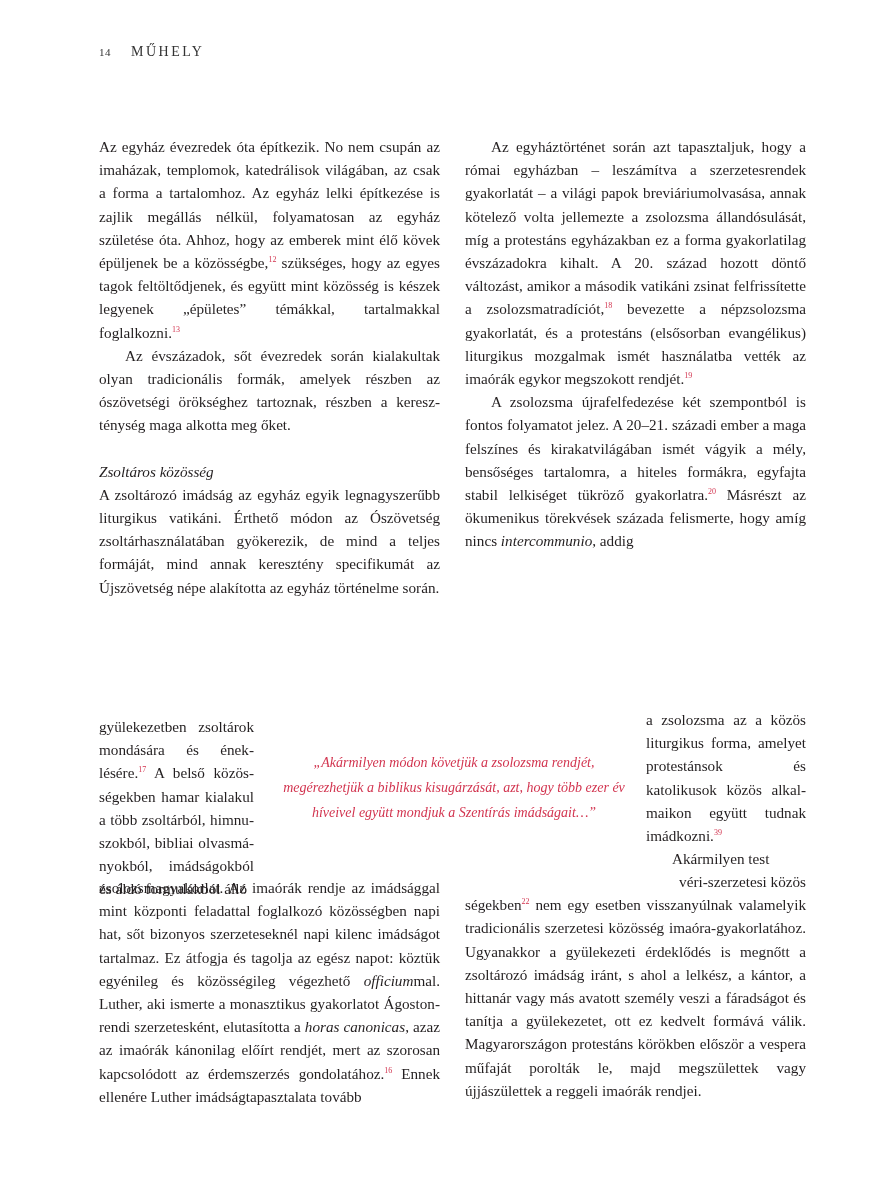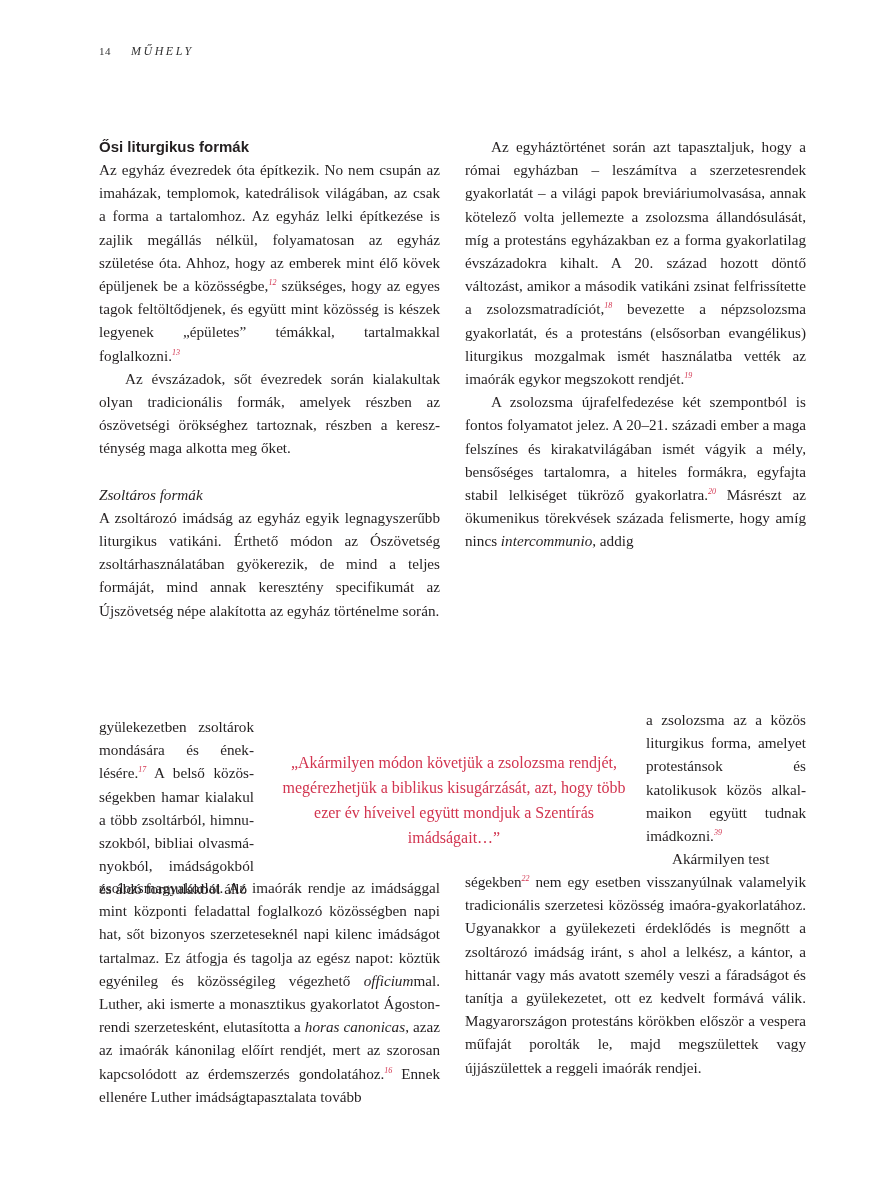--- a/index.html
+++ b/index.html
@@ -20,23 +20,22 @@
       top: 44px;
       left: 99px;
       font-size: 11px;
       letter-spacing: 0.5px;
       color: #333;
       display: flex;
       gap: 20px;
       align-items: baseline;
     }
     .header .section {
-      font-style: italic;
       letter-spacing: 2.5px;
-      font-size: 12px;
+      font-size: 14px;
     }
     .col {
       position: absolute;
       font-size: 15.2px;
       line-height: 23.2px;
       text-align: justify;
       hyphens: manual;
     }
     .col-left { left: 99px; top: 135px; width: 341px; }
     .col-right { left: 465px; top: 135px; width: 341px; }
@@ -50,21 +49,20 @@
     }
     .subheading {
       font-style: italic;
       margin-top: 23px !important;
     }
     .fn {
       color: #d2344f;
       font-size: 8px;
       vertical-align: super;
       line-height: 0;
-      font-style: italic;
     }
     .narrow-left {
       position: absolute;
       left: 99px;
       top: 715px;
       width: 155px;
       font-size: 15.2px;
       line-height: 23.2px;
       text-align: justify;
     }
@@ -99,42 +97,42 @@
     }
     .right-bottom .first-line {
       display: block;
       text-align: right;
     }
     .pullquote {
       position: absolute;
       left: 276px;
       top: 750px;
       width: 356px;
+      font-style: italic;
       color: #d2344f;
-      font-size: 16px;
+      font-size: 14px;
       line-height: 25px;
       text-align: center;
     }
     em { font-style: italic; }
   </style>
 </head>
 <body>
 
 <div class="header">
   <span>14</span>
   <span class="section">MŰHELY</span>
 </div>
 
 <div class="col col-left">
-  <p class="heading">Ősi liturgikus formák</p>
   <p>
     <span>Az egyház évezredek óta építkezik. No nem csupán az imaházak, templomok, katedrálisok világában, az csak a forma a tartalomhoz. Az egyház lelki építkezése is zajlik megállás nélkül, folyamatosan az egyház születése óta. Ahhoz, hogy az emberek mint élő kövek épüljenek be a közösségbe,</span><span class="fn">12</span><span> szükséges, hogy az egyes tagok feltöltődjenek, és együtt mint közösség is készek legyenek „épületes” témákkal, tartalmakkal foglalkozni.</span><span class="fn">13</span>
   </p>
   <p class="indent">Az évszázadok, sőt évezredek során kialakultak olyan tradicionális formák, amelyek részben az ószövetségi örökséghez tartoznak, részben a keresz­ténység maga alkotta meg őket.</p>
-  <p class="subheading">Zsoltáros formák</p>
+  <p class="subheading">Zsoltáros közösség</p>
   <p>A zsoltározó imádság az egyház egyik legnagyszerűbb liturgikus vatikáni. Érthető módon az Ószövetség zsoltárhasználatában gyökerezik, de mind a teljes formáját, mind annak keresztény specifikumát az Újszövetség népe alakította az egyház történelme során.</p>
 </div>
 
 <div class="narrow-left">
   <span>gyülekezetben zsoltá­rok mondására és ének­lésére.</span><span class="fn">17</span><span> A belső közös­ségekben hamar kialakul a több zsoltárból, himnu­szokból, bibliai olvasmá­nyokból, imádságokból és áldó formulákból álló</span>
 </div>
 
 <div class="left-bottom">
   <span>zsolozsmagyakorlat. Az imaórák rendje az imádsággal mint központi feladattal foglalkozó közösségben napi hat, sőt bizonyos szerzeteseknél napi kilenc imádságot tartalmaz. Ez átfogja és tagolja az egész napot: köztük egyénileg és közösségileg végezhető </span><em>officium</em><span>mal. Luther, aki ismerte a monasztikus gyakorlatot Ágoston­rendi szerzetesként, elutasította a </span><em>horas canonicas</em><span>, azaz az imaórák kánonilag előírt rendjét, mert az szorosan kapcsolódott az érdemszerzés gondolatához.</span><span class="fn">16</span><span> Ennek ellenére Luther imádságtapasztalata tovább</span>
 </div>
@@ -149,16 +147,17 @@
 </div>
 
 <div class="narrow-right">
   <p>
     <span>a zsolozsma az a közös liturgikus forma, ame­lyet protestánsok és katolikusok közös alkal­maikon együtt tudnak imádkozni.</span><span class="fn">39</span>
   </p>
   <p class="indent">Akármilyen test­</p>
 </div>
 
 <div class="right-bottom">
+  <span class="first-line">véri-szerzetesi közös­</span>
   <span>ségekben</span><span class="fn">22</span><span> nem egy esetben visszanyúlnak valamelyik tradicionális szerzetesi közösség imaóra-gyakorlatához. Ugyanakkor a gyülekezeti érdeklődés is megnőtt a zsoltározó imádság iránt, s ahol a lelkész, a kántor, a hittanár vagy más avatott személy veszi a fáradságot és tanítja a gyülekezetet, ott ez kedvelt formává válik. Magyarországon protestáns körökben először a vespera műfaját porolták le, majd megszülettek vagy újjászülettek a reggeli imaórák rendjei.</span>
 </div>
 
 <div class="pullquote">„Akármilyen módon követjük a zsolozsma rendjét, megérezhetjük a biblikus kisugár­zását, azt, hogy több ezer év híveivel együtt mondjuk a Szentírás imádságait…”</div>
 
 </body></html>

